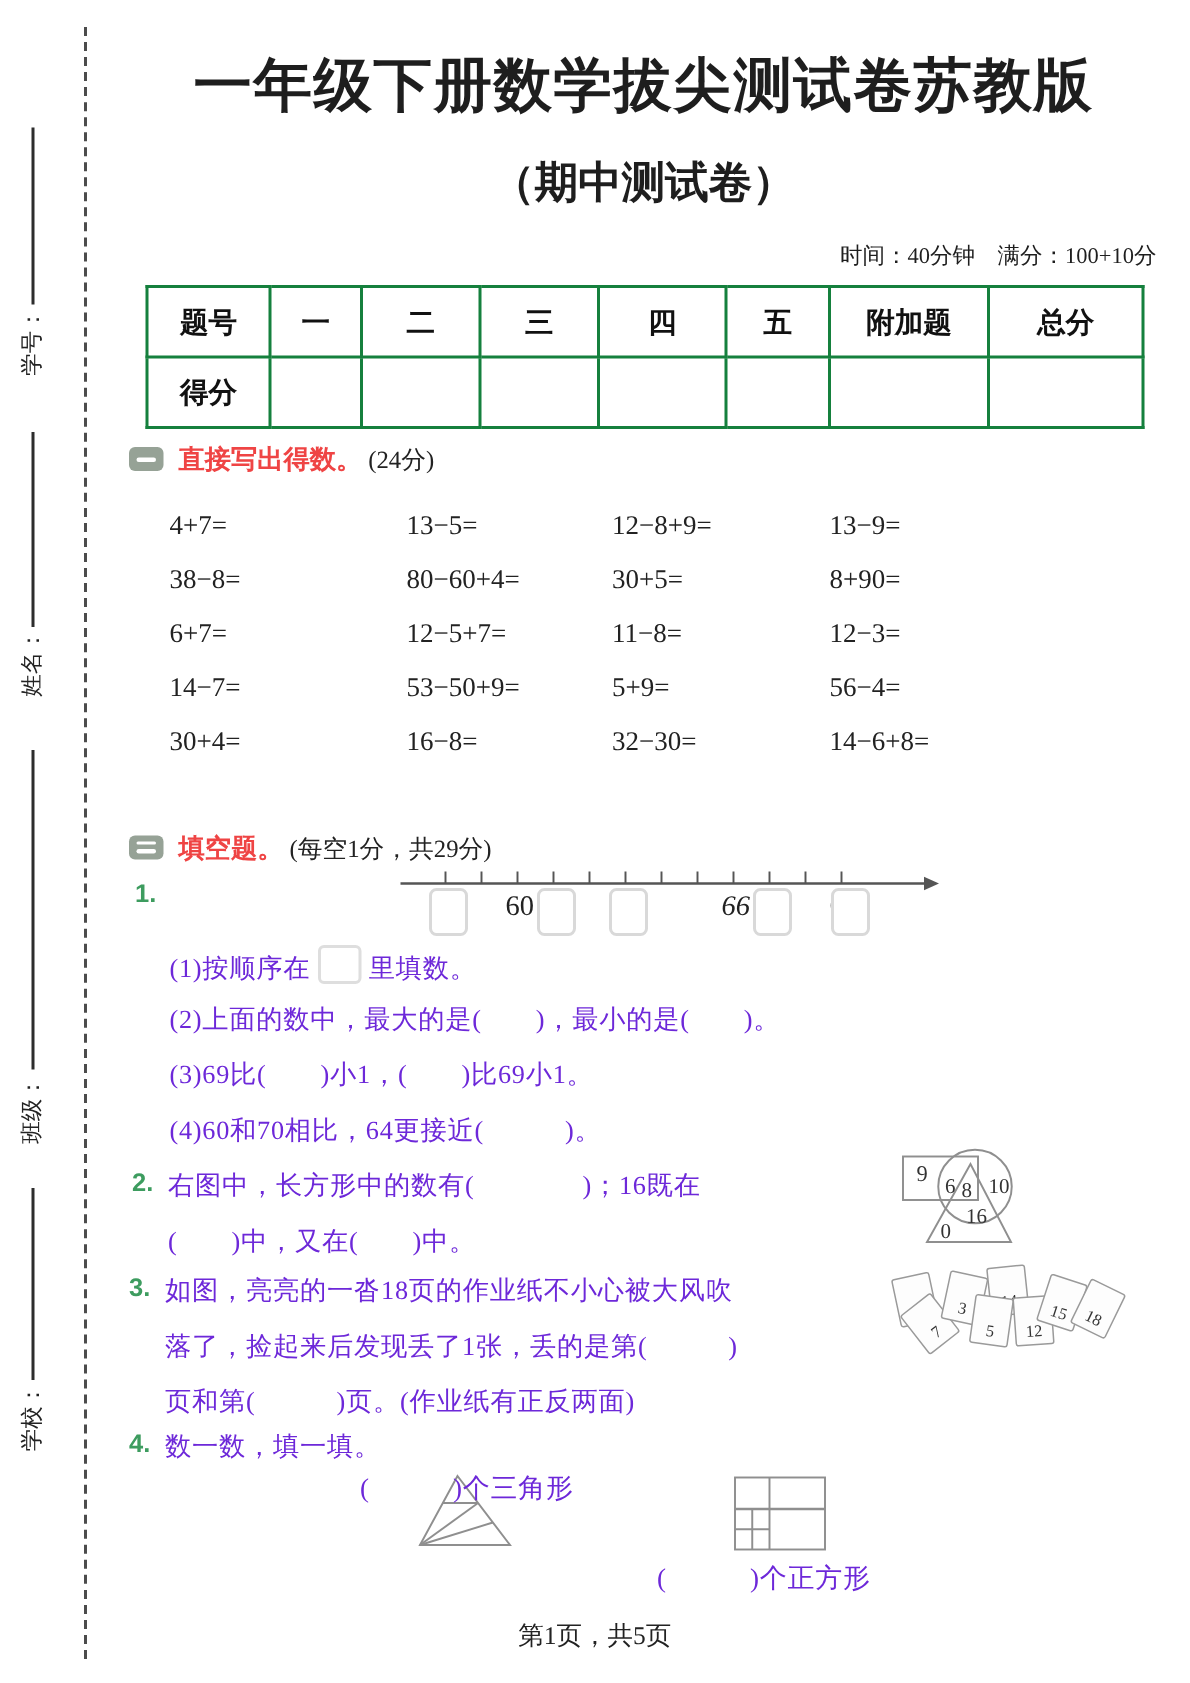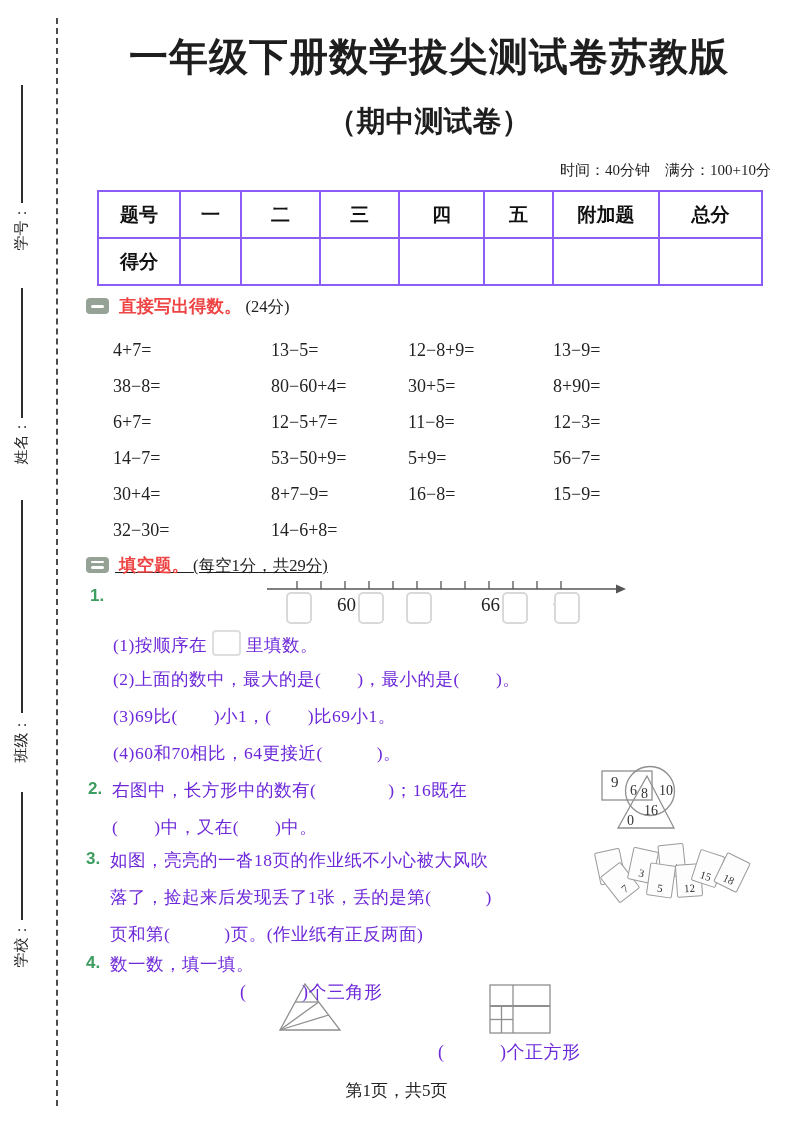--- a/index.html
+++ b/index.html
@@ -20,21 +20,21 @@
 
   
   .title{position:absolute;left:85px;top:30px;width:688px;text-align:center;
     font-size:39px;font-weight:bold;letter-spacing:1px;}
   .subtitle{position:absolute;left:85px;top:102px;width:688px;text-align:center;
     font-size:29px;font-weight:600;}
   .meta{position:absolute;right:22px;top:161px;font-size:15px;}
 
   
   table.score{position:absolute;left:97px;top:190px;width:664px;border-collapse:collapse;table-layout:fixed;}
-  table.score td{border:2px solid #8b5cf6;height:43px;text-align:center;
+  table.score td{border:2px solid #15803d;height:43px;text-align:center;
     font-family:"Liberation Sans","DejaVu Sans",sans-serif;font-weight:bold;font-size:19px;color:#111;}
 
   
   .sec-head{position:absolute;left:86px;height:24px;white-space:nowrap;}
   .badge{display:inline-block;width:23px;height:16px;background:#96a296;border-radius:4px;
     position:relative;vertical-align:-2px;margin-right:6px;}
   .badge .b{position:absolute;left:5px;right:5px;height:3px;background:#fff;border-radius:1.5px;}
   .badge.one .b{top:6.5px;}
   .badge.two .b1{top:3.5px;height:2.6px;}
   .badge.two .b2{top:9px;height:2.6px;}
@@ -140,30 +140,28 @@
   <span>80−60+4=</span>
   <span>30+5=</span>
   <span>8+90=</span>
   <span>6+7=</span>
   <span>12−5+7=</span>
   <span>11−8=</span>
   <span>12−3=</span>
   <span>14−7=</span>
   <span>53−50+9=</span>
   <span>5+9=</span>
-  <span>56−7=</span>
+  <span>56−4=</span>
   <span>30+4=</span>
-  <span>8+7−9=</span>
   <span>16−8=</span>
-  <span>15−9=</span>
   <span>32−30=</span>
   <span>14−6+8=</span>
 </div>
 
-<div class="sec-head" style="top:553px;text-decoration:underline;">
+<div class="sec-head" style="top:553px;">
   <span class="badge two"><span class="b b1"></span><span class="b b2"></span></span>
   <span class="sec-title">填空题。</span>
   <span class="sec-score">(每空1分，共29分)</span>
 </div>
 
 <div class="qnum" style="left:90px;top:586px;">1.</div>
 
 <svg class="nl-svg" width="365" height="22" viewBox="0 0 365 22">
   <line class="ln" x1="5" y1="15" x2="354" y2="15" style="stroke:#555;stroke-width:1.6"></line>
   <polygon points="354,10.5 364,15 354,19.5" fill="#555"></polygon>
@@ -179,21 +177,21 @@
   <line class="ln" x1="251" y1="7" x2="251" y2="15" style="stroke:#555"></line>
   <line class="ln" x1="275" y1="7" x2="275" y2="15" style="stroke:#555"></line>
   <line class="ln" x1="299" y1="7" x2="299" y2="15" style="stroke:#555"></line>
 </svg>
 
 <div class="nl-row">
   <span class="nl-box" style="left:24px;"></span>
   <span class="nl-num" style="left:47px;">60</span>
   <span class="nl-box" style="left:96px;"></span>
   <span class="nl-box" style="left:144px;"></span>
-  <span class="nl-num" style="left:191px;">66</span>
+  <span class="nl-num" style="left:191px;font-style:italic;">66</span>
   <span class="nl-box" style="left:240px;"></span>
   <span class="nl-num" style="left:263px;">69</span>
   <span class="nl-box" style="left:292px;"></span>
 </div>
 
 <div class="qtext" style="left:113px;top:630px;">
   <span>(1)按顺序在</span><span class="inline-box"></span><span>里填数。</span>
 </div>
 <div class="qtext" style="left:113px;top:667px;">(2)上面的数中，最大的是(　　)，最小的是(　　)。</div>
 <div class="qtext" style="left:113px;top:704px;">(3)69比(　　)小1，(　　)比69小1。</div>

